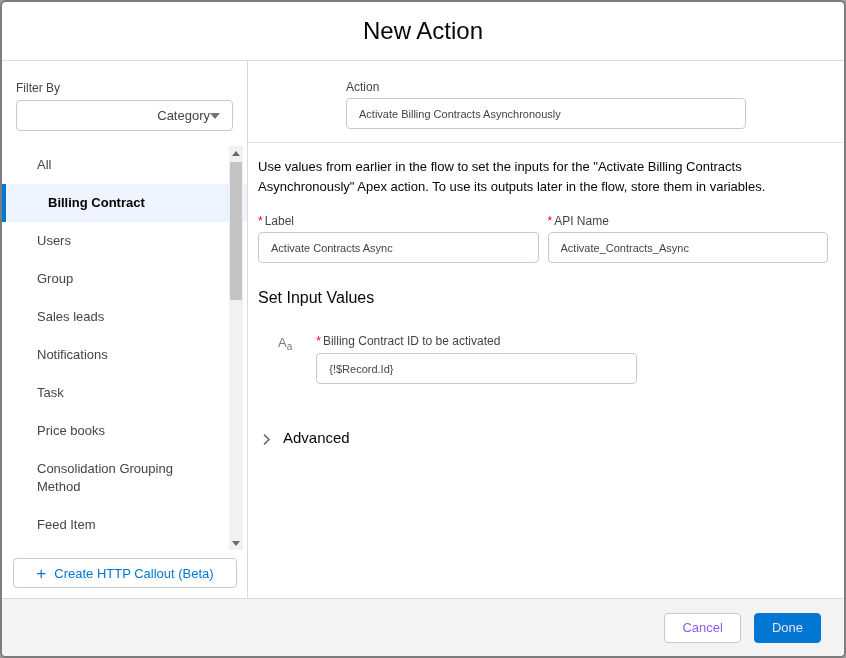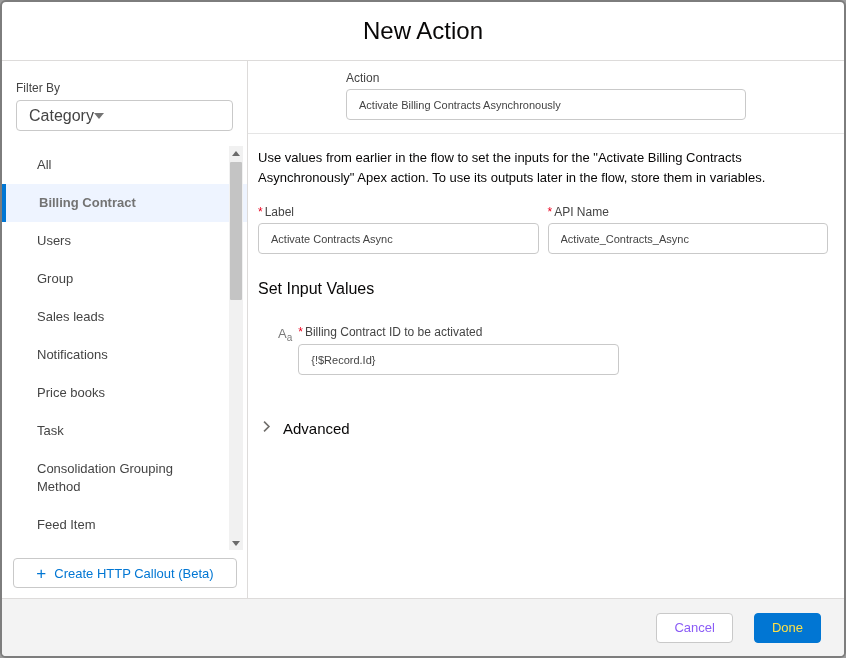--- a/index.html
+++ b/index.html
@@ -24,39 +24,39 @@
   
   .modal-body { flex: 1 1 auto; display: flex; min-height: 0; }
 
   
   .sidebar { width: 245px; flex: 0 0 245px; display: flex; flex-direction: column; position: relative; }
   .filter-block { padding: 20px 14px 0 14px; }
   .field-label { font-size: 12px; color: #444; display: block; }
   .select-box {
     margin-top: 5px; height: 31px; width: 100%;
     border: 1px solid #c9c9c9; border-radius: 4px; background: #fff;
-    display: flex; align-items: center; justify-content: flex-start;
-    padding: 8px 12px; font-size: 16px; color: #444; cursor: pointer;
+    display: flex; align-items: center; justify-content: flex-end;
+    padding: 8px 12px; font-size: 13px; color: #444; cursor: pointer;
   }
   .tri-down {
     width: 0; height: 0;
     border-left: 5px solid transparent; border-right: 5px solid transparent;
     border-top: 6px solid #747474;
   }
   .cat-list { margin-top: 15px; position: relative; height: 404px; overflow: hidden; }
   .cat-items { height: 100%; }
   .cat {
     height: 38px; display: flex; align-items: center;
     padding: 0 50px 0 35px; font-size: 13px; color: #444; cursor: pointer;
     line-height: 1.4;
   }
   .cat.tall { height: 56px; }
   .cat.selected {
     background: #eef4ff; border-left: 4px solid #0176d3;
-    padding-left: 33px; font-weight: 700; color: #737373;
+    padding-left: 42px; font-weight: 700; color: #000000;
   }
   
   .scrollbar { position: absolute; top: 0; right: 4px; width: 14px; height: 100%; background: #f1f1f1; }
   .sb-btn { position: absolute; left: 0; width: 14px; height: 14px; display: flex; align-items: center; justify-content: center; }
   .sb-up { top: 0; } .sb-down { bottom: 0; }
   .sb-tri-up { width: 0; height: 0; border-left: 4px solid transparent; border-right: 4px solid transparent; border-bottom: 5px solid #6b6b6b; }
   .sb-tri-down { width: 0; height: 0; border-left: 4px solid transparent; border-right: 4px solid transparent; border-top: 5px solid #6b6b6b; }
   .sb-thumb { position: absolute; left: 1px; top: 16px; width: 12px; height: 138px; background: #c4c4c4; border-radius: 1px; }
 
   .callout-wrap { padding: 8px 10px 0 11px; }
@@ -64,62 +64,62 @@
     width: 100%; height: 30px; background: #fff;
     border: 1px solid #c9c9c9; border-radius: 4px;
     display: flex; align-items: center; justify-content: center; gap: 8px;
     color: #0176d3; font-size: 13px; cursor: pointer;
     font-family: "Liberation Sans", sans-serif;
   }
   .plus-glyph { font-size: 17px; font-weight: 400; line-height: 1; color: #0176d3; }
 
   
   .main { flex: 1 1 auto; border-left: 1px solid #dddbda; display: flex; flex-direction: column; overflow: hidden; }
-  .action-block { width: 400px; margin: 10px auto 0 auto; }
+  .action-block { width: 400px; margin: 19px auto 0 auto; }
   .text-input {
     width: 100%; height: 31px; border: 1px solid #c9c9c9; border-radius: 4px;
     padding: 0 12px; font-size: 11px; color: #444; background: #fff;
     font-family: "Liberation Sans", sans-serif; outline: none;
   }
   .action-block .text-input { margin-top: 4px; }
   .section-divider { margin-top: 13px; border-bottom: 1px solid #e5e5e5; }
   .main-scroll { padding: 14px 16px 0 10px; flex: 1; }
   .intro { font-size: 13px; color: #080707; line-height: 1.55; max-width: 578px; }
   .req { color: #ea001e; margin-right: 2px; }
   .two-col { display: grid; grid-template-columns: 1fr 1fr; gap: 9px; margin-top: 17px; }
   .fld .text-input { margin-top: 4px; }
   .desc-block { margin-top: 13px; }
   .desc-area {
     width: 100%; height: 54px; border: 1px solid #c9c9c9; border-radius: 4px;
     margin-top: 4px; resize: both; font-family: "Liberation Sans", sans-serif;
     font-size: 13px; padding: 6px 12px; color: #444; outline: none;
   }
   .siv-heading { margin-top: 26px; font-size: 16px; font-weight: 400; color: #080707; }
-  .siv-row { margin-top: 27px; margin-left: 20px; display: flex; align-items: flex-start; gap: 6px; }
+  .siv-row { margin-top: 27px; margin-left: 20px; display: flex; align-items: flex-start; gap: 24px; }
   .icon-texttype { color: #7a7a7a; font-size: 13px; line-height: 1; padding-top: 2px; white-space: nowrap; }
   .icon-texttype::before { content: "A"; font-size: 13px; }
   .icon-texttype::after { content: "a"; font-size: 10px; vertical-align: -3px; }
   .siv-field { width: 321px; }
   .siv-field .text-input { margin-top: 5px; }
-  .advanced-row { margin-top: 45px; margin-left: 2px; display: flex; align-items: flex-start; gap: 10px; cursor: pointer; }
+  .advanced-row { margin-top: 45px; margin-left: 2px; display: flex; align-items: flex-end; gap: 10px; cursor: pointer; }
   .advanced-label { font-size: 15px; color: #080707; }
 
   
   .modal-footer {
     height: 58px; flex: 0 0 58px; background: #f3f3f3;
     border-top: 1px solid #dddbda;
     display: flex; align-items: center; justify-content: flex-end;
     gap: 13px; padding-right: 23px;
   }
   .btn {
     height: 30px; border-radius: 4px; font-size: 13px; cursor: pointer;
     font-family: "Liberation Sans", sans-serif; padding: 0 17px;
   }
   .btn-neutral { background: #fff; border: 1px solid #c9c9c9; color: #8b5cf6; }
-  .btn-brand { background: #0176d3; border: 1px solid #0176d3; color: #fde047; font-weight: 400; margin-left: 8px; }
+  .btn-brand { background: #0176d3; border: 1px solid #0176d3; color: #e5e5e5; font-weight: 400; }
 </style>
 </head>
 <body>
 
 <div class="modal">
 
   <div class="modal-header">
     <div class="modal-title">New Action</div>
   </div>
 
@@ -148,24 +148,24 @@
           <div class="cat">
               <span>Group</span>
             </div>
           <div class="cat">
               <span>Sales leads</span>
             </div>
           <div class="cat">
               <span>Notifications</span>
             </div>
           <div class="cat">
+              <span>Task</span>
+            </div>
+          <div class="cat">
               <span>Price books</span>
-            </div>
-          <div class="cat">
-              <span>Task</span>
             </div>
           <div class="cat tall">
               <span>Consolidation Grouping Method</span>
             </div>
           <div class="cat">
               <span>Feed Item</span>
             </div>
         </div>
         <div class="scrollbar">
           <div class="sb-btn sb-up">

